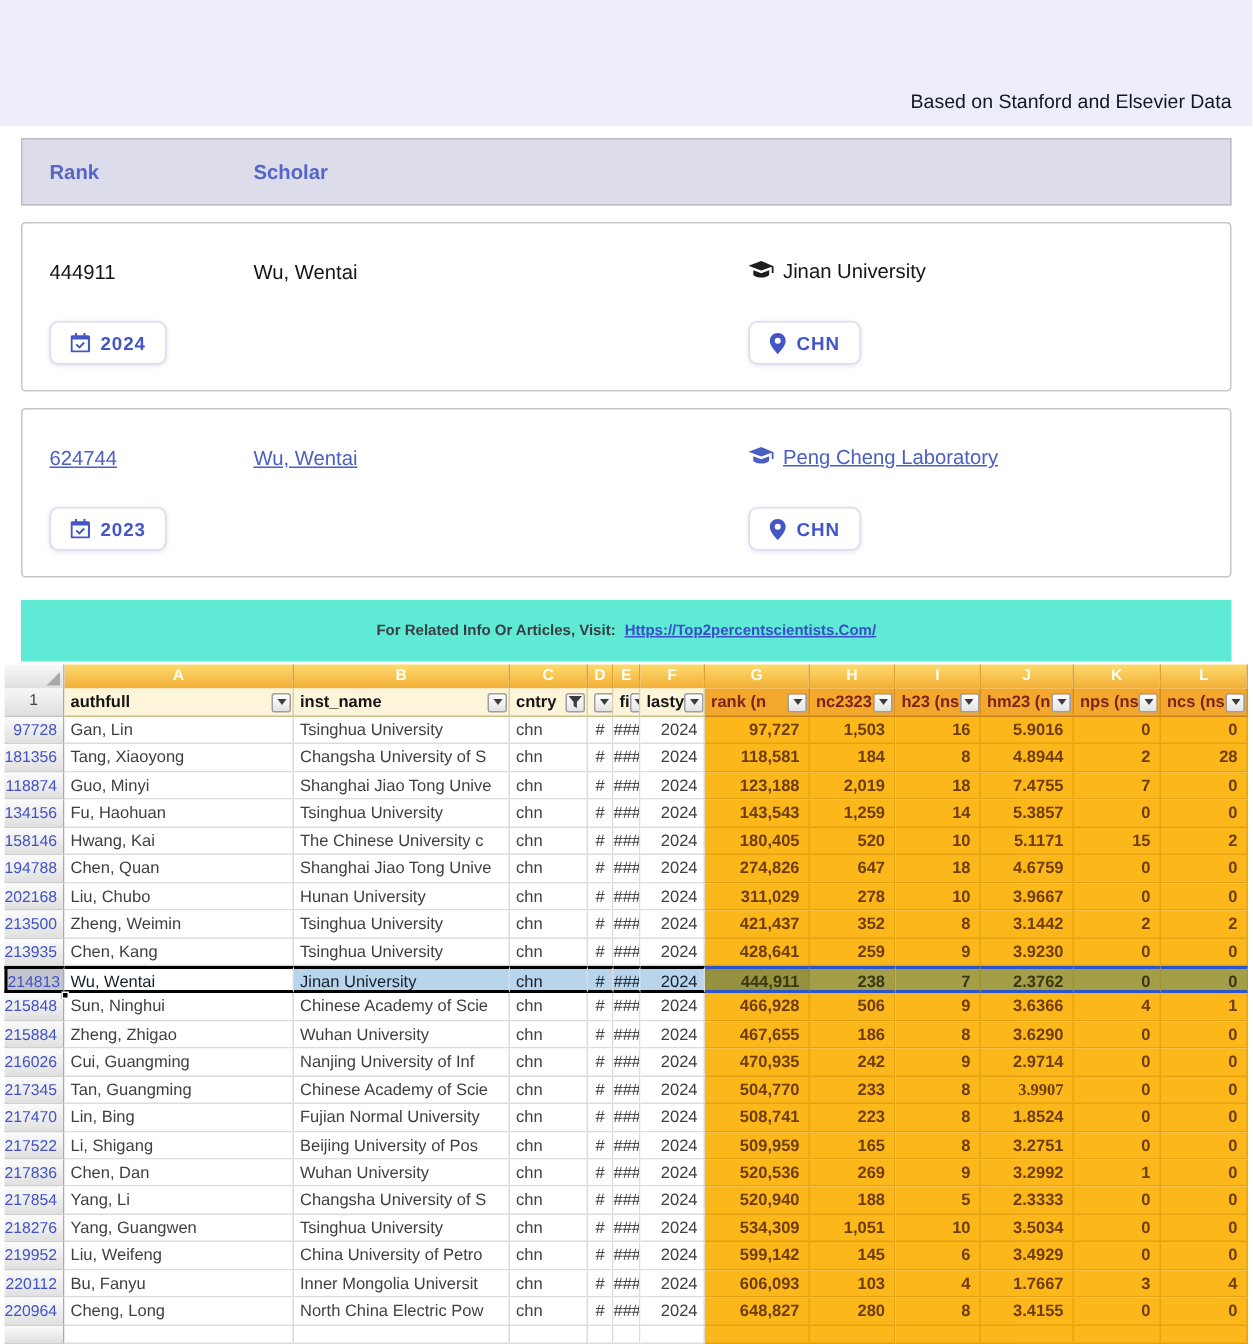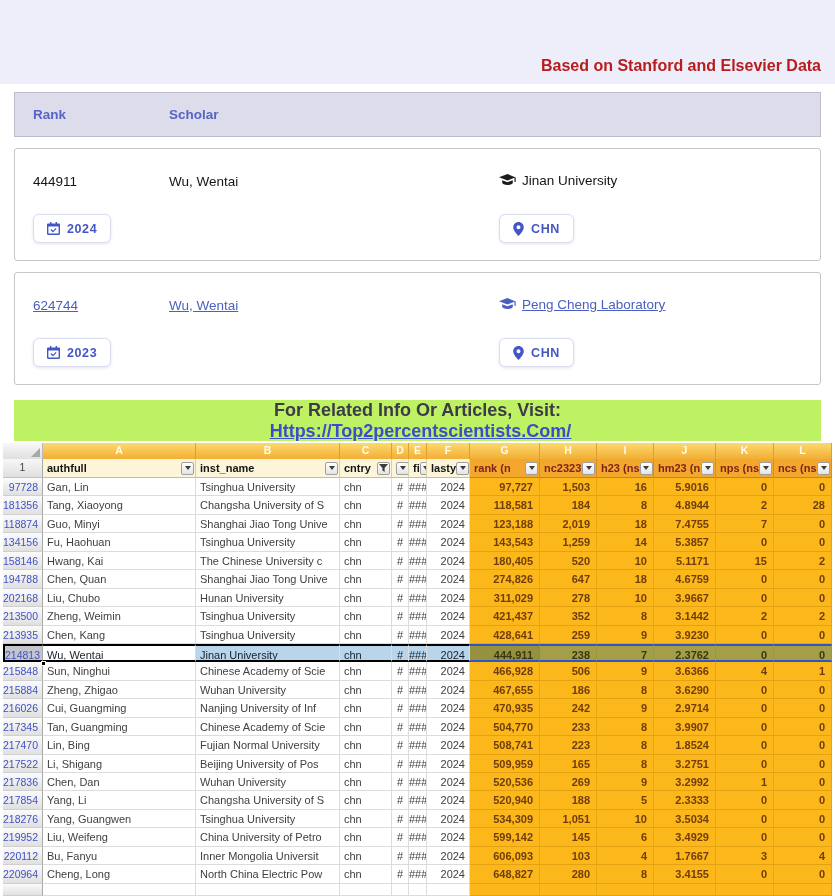--- a/index.html
+++ b/index.html
@@ -5,21 +5,21 @@
   * { box-sizing: border-box; }
   html,body { margin:0; padding:0; }
   body {
     width:835px; height:896px; overflow:hidden; background:#fff;
     font-family:"Liberation Sans", sans-serif;
   }
 
   
   .hero { height:84px; background:#edeefa; position:relative; }
   .hero-title { text-align:center; padding-top:16px; font-size:25px; font-weight:600; color:#4a6fd0; letter-spacing:.3px; }
-  .hero-sub { position:absolute; right:14px; bottom:9px; font-size:16px; font-weight:700; color:#b91c1c; }
+  .hero-sub { position:absolute; right:14px; bottom:9px; font-size:13px; font-weight:400; color:#0f172a; }
 
   
   .list-head { margin:8px 14px 0; height:45px; background:#dcdcea; border:1px solid #bcbcca;
     display:flex; align-items:center; padding:0 18px; font-weight:700; color:#5565c8; font-size:13.5px; }
   .col-rank { width:136px; flex:none; }
   .col-scholar { width:330px; flex:none; }
   .col-inst { flex:1; }
 
   
   .card { margin:11px 14px; border:1.5px solid #c6c6c6; border-radius:3px; height:113px; padding:24px 18px 0; }
@@ -27,22 +27,22 @@
   .card-row.btns { margin-top:24px; }
   .inst-wrap { display:inline-flex; align-items:center; gap:6px; }
   .cap { color:#1d1d1d; }
   .chip { display:inline-flex; align-items:center; gap:7px; padding:0 13px; height:29px; background:#fff;
     border:1px solid #d9ddee; border-radius:6px; color:#4456c6; font-weight:700; font-size:12.5px;
     letter-spacing:.6px; box-shadow:0 1px 3px rgba(60,70,160,.15); font-family:"Liberation Sans",sans-serif; cursor:pointer; }
   .lnk { color:#4a5fc1; text-decoration:underline; cursor:pointer; }
   .card.linked .cap { color:#4a5fc1; }
 
   
-  .info { margin:15px 14px 0; height:41px; background:#bef264; display:flex; align-items:center; justify-content:center;
-    font-size:18px; color:#3c3c46; font-weight:600;flex-direction:column; }
+  .info { margin:15px 14px 0; height:41px; background:#5eead4; display:flex; align-items:center; justify-content:center;
+    font-size:10px; color:#3c3c46; font-weight:600; }
   .info .vlink { color:#3a4ecb; font-weight:700; text-decoration:underline; margin-left:6px; cursor:pointer; }
 
   
   #sheet { margin-top:2px; margin-left:3px; width:830px; font-size:11px; color:#3f3f3f; position:relative; }
   .srow { display:flex; position:relative; }
   .scell { flex:none; overflow:hidden; white-space:nowrap; }
 
   .lrow { height:16px; line-height:15px; }
   .lcell { background:linear-gradient(#fdda6e,#f2ae35); color:#fffdf2; font-weight:700; text-align:center;
     border-right:1px solid #e09f2e; font-size:10.5px; }
@@ -450,21 +450,21 @@
       <span class="rnum scell" style="width: 40px;">217345</span>
       <span class="wcell scell" style="width: 153px;">Tan, Guangming</span>
       <span class="wcell scell" style="width: 144px;">Chinese Academy of Scie</span>
       <span class="wcell scell" style="width: 52px;">chn</span>
       <span class="wcell scell ctr" style="width: 17px;">#</span>
       <span class="wcell scell ctr" style="width: 18px;">###</span>
       <span class="wcell scell rgt" style="width: 43px;">2024</span>
       <span class="ocell scell" style="width: 70px;">504,770</span>
       <span class="ocell scell" style="width: 57px;">233</span>
       <span class="ocell scell" style="width: 57px;">8</span>
-      <span class="ocell scell" style="width: 62px;">3.9907</span>
+      <span class="ocell scell" style="width: 62px; font-family: Liberation Serif, serif;">3.9907</span>
       <span class="ocell scell" style="width: 58px;">0</span>
       <span class="ocell scell" style="width: 58px;">0</span>
     </div>
     <div class="srow drow">
       <span class="rnum scell" style="width: 40px;">217470</span>
       <span class="wcell scell" style="width: 153px;">Lin, Bing</span>
       <span class="wcell scell" style="width: 144px;">Fujian Normal University</span>
       <span class="wcell scell" style="width: 52px;">chn</span>
       <span class="wcell scell ctr" style="width: 17px;">#</span>
       <span class="wcell scell ctr" style="width: 18px;">###</span>

